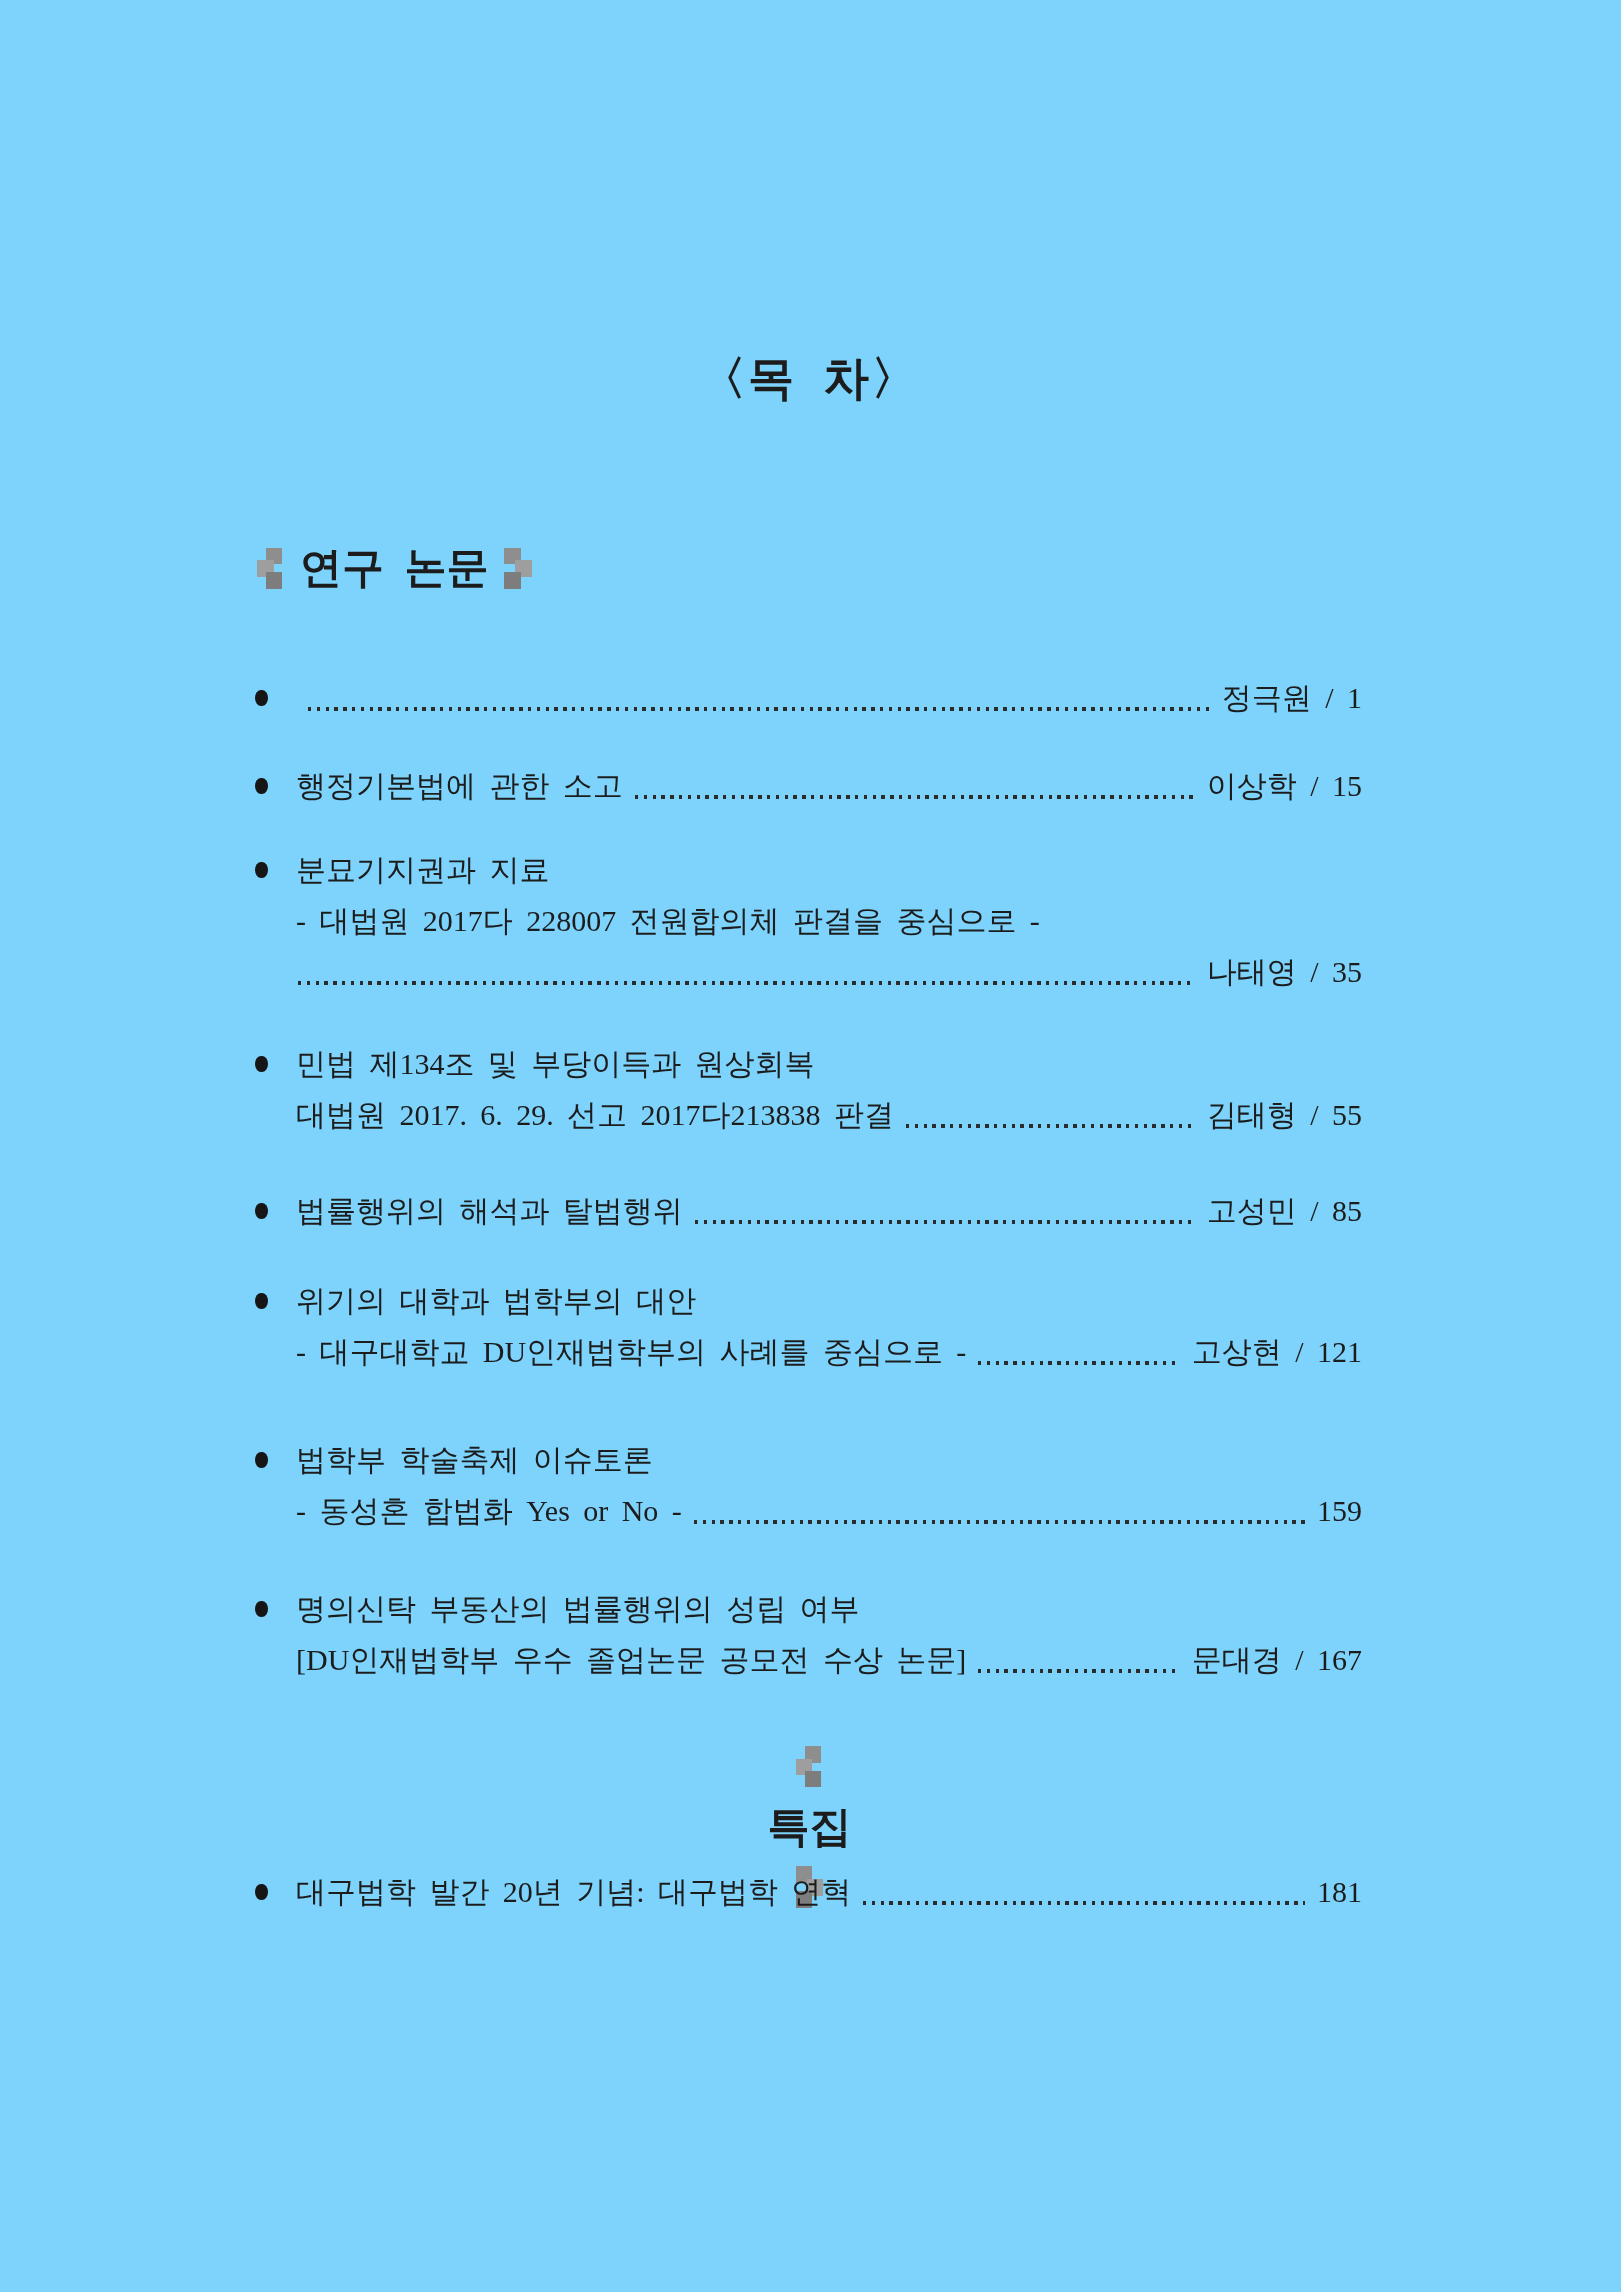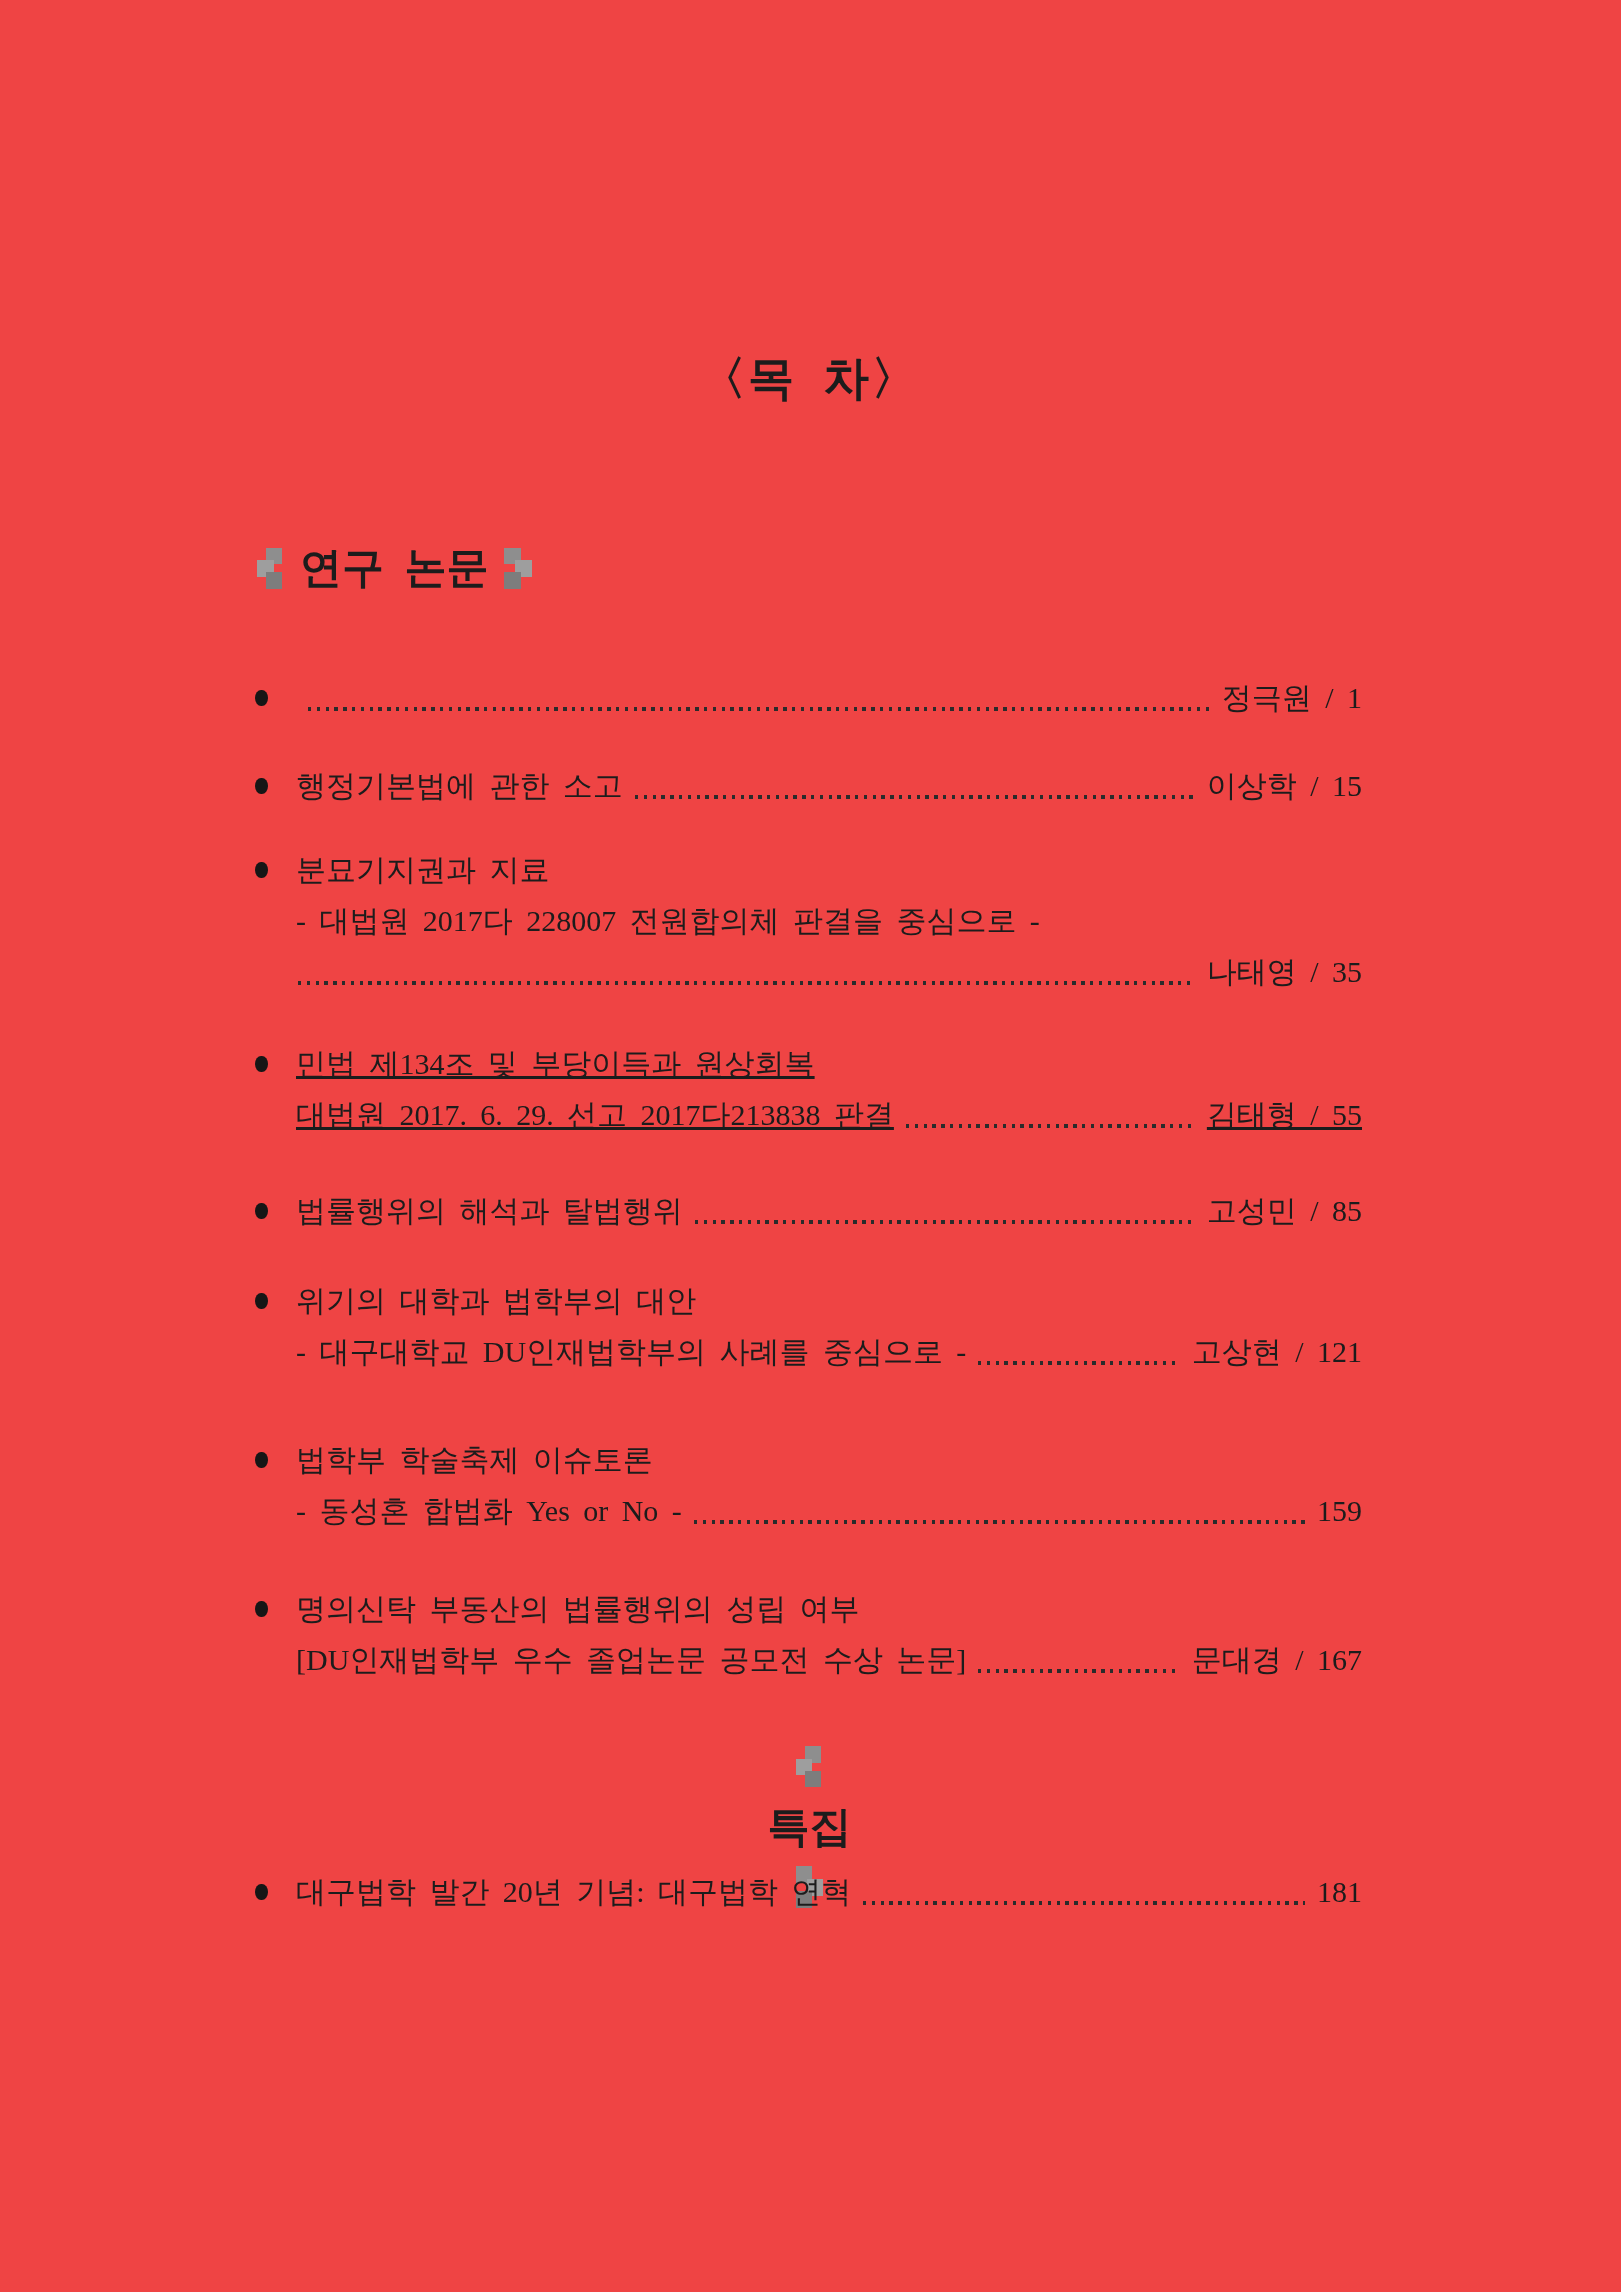--- a/index.html
+++ b/index.html
@@ -1,20 +1,20 @@
 <!DOCTYPE html>
 <html lang="ko"><head>
 <meta charset="utf-8">
 <style>
   html, body { margin: 0; padding: 0; background: #ffffff; }
   .page {
     position: relative;
     width: 1621px;
     height: 2293px;
-    background: #ef4444;
+    background: #7dd3fc;
     box-sizing: border-box;
     padding: 351px 259px 0 257px;
     font-family: "Liberation Serif", "DejaVu Serif", serif;
     color: #1c1c1c;
     overflow: hidden;
   }
   .doc-title {
     text-align: center;
     font-size: 46px;
     font-weight: bold;
@@ -69,21 +69,21 @@
     min-width: 39px;
     background-image: repeating-linear-gradient(to right, #2b2b2b 0 3.4px, transparent 3.4px 8.8px);
   }
   .leader.from-start { margin-left: 2px; }
 
   
   .sec-1 { margin-top: 139px; }
   .e-1   { margin-top: 80px; }
   .e-2   { margin-top: 37px; }
   .e-3   { margin-top: 33px; }
-  .e-4   { margin-top: 41px; text-decoration: underline; }
+  .e-4   { margin-top: 41px; }
   .e-5   { margin-top: 45px; }
   .e-6   { margin-top: 39px; }
   .sec-2 { margin-top: 51px; }
   .e-7   { margin-top: 57px; }
   .e-8   { margin-top: 47px; }
   .sec-3 { margin-top: 61px; flex-direction: column; }
   .e-9   { margin-top: 73px; }
 </style>
 </head>
 <body>

